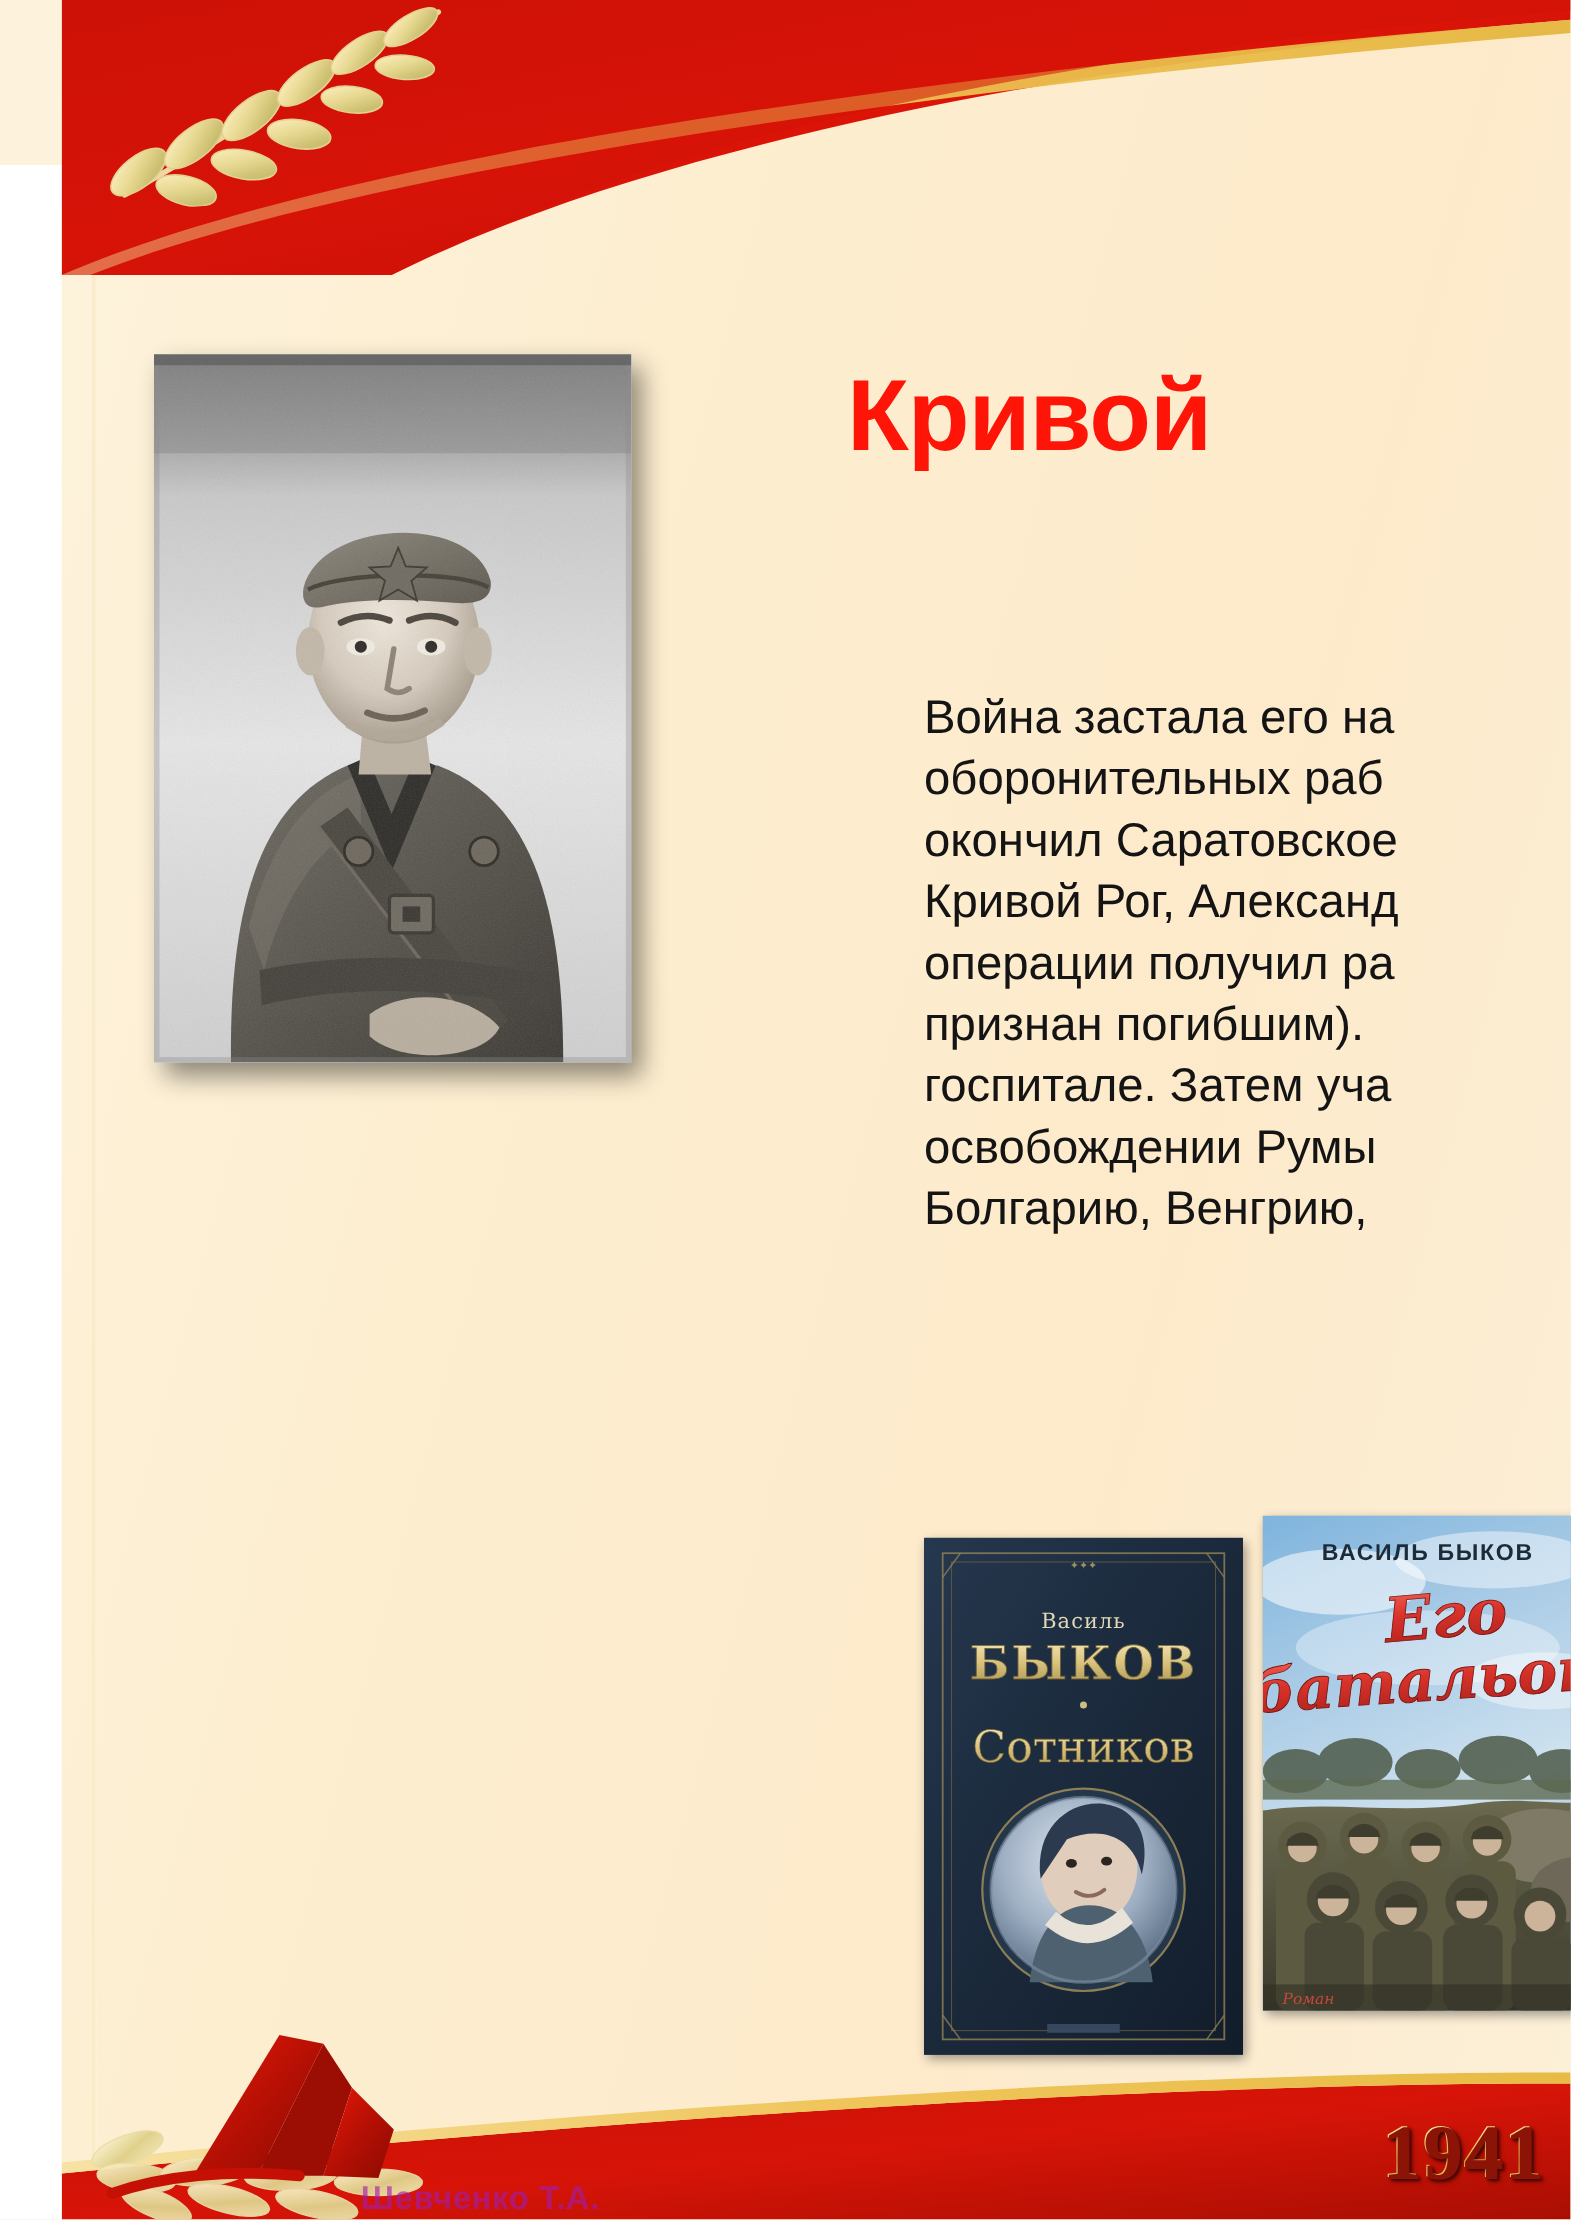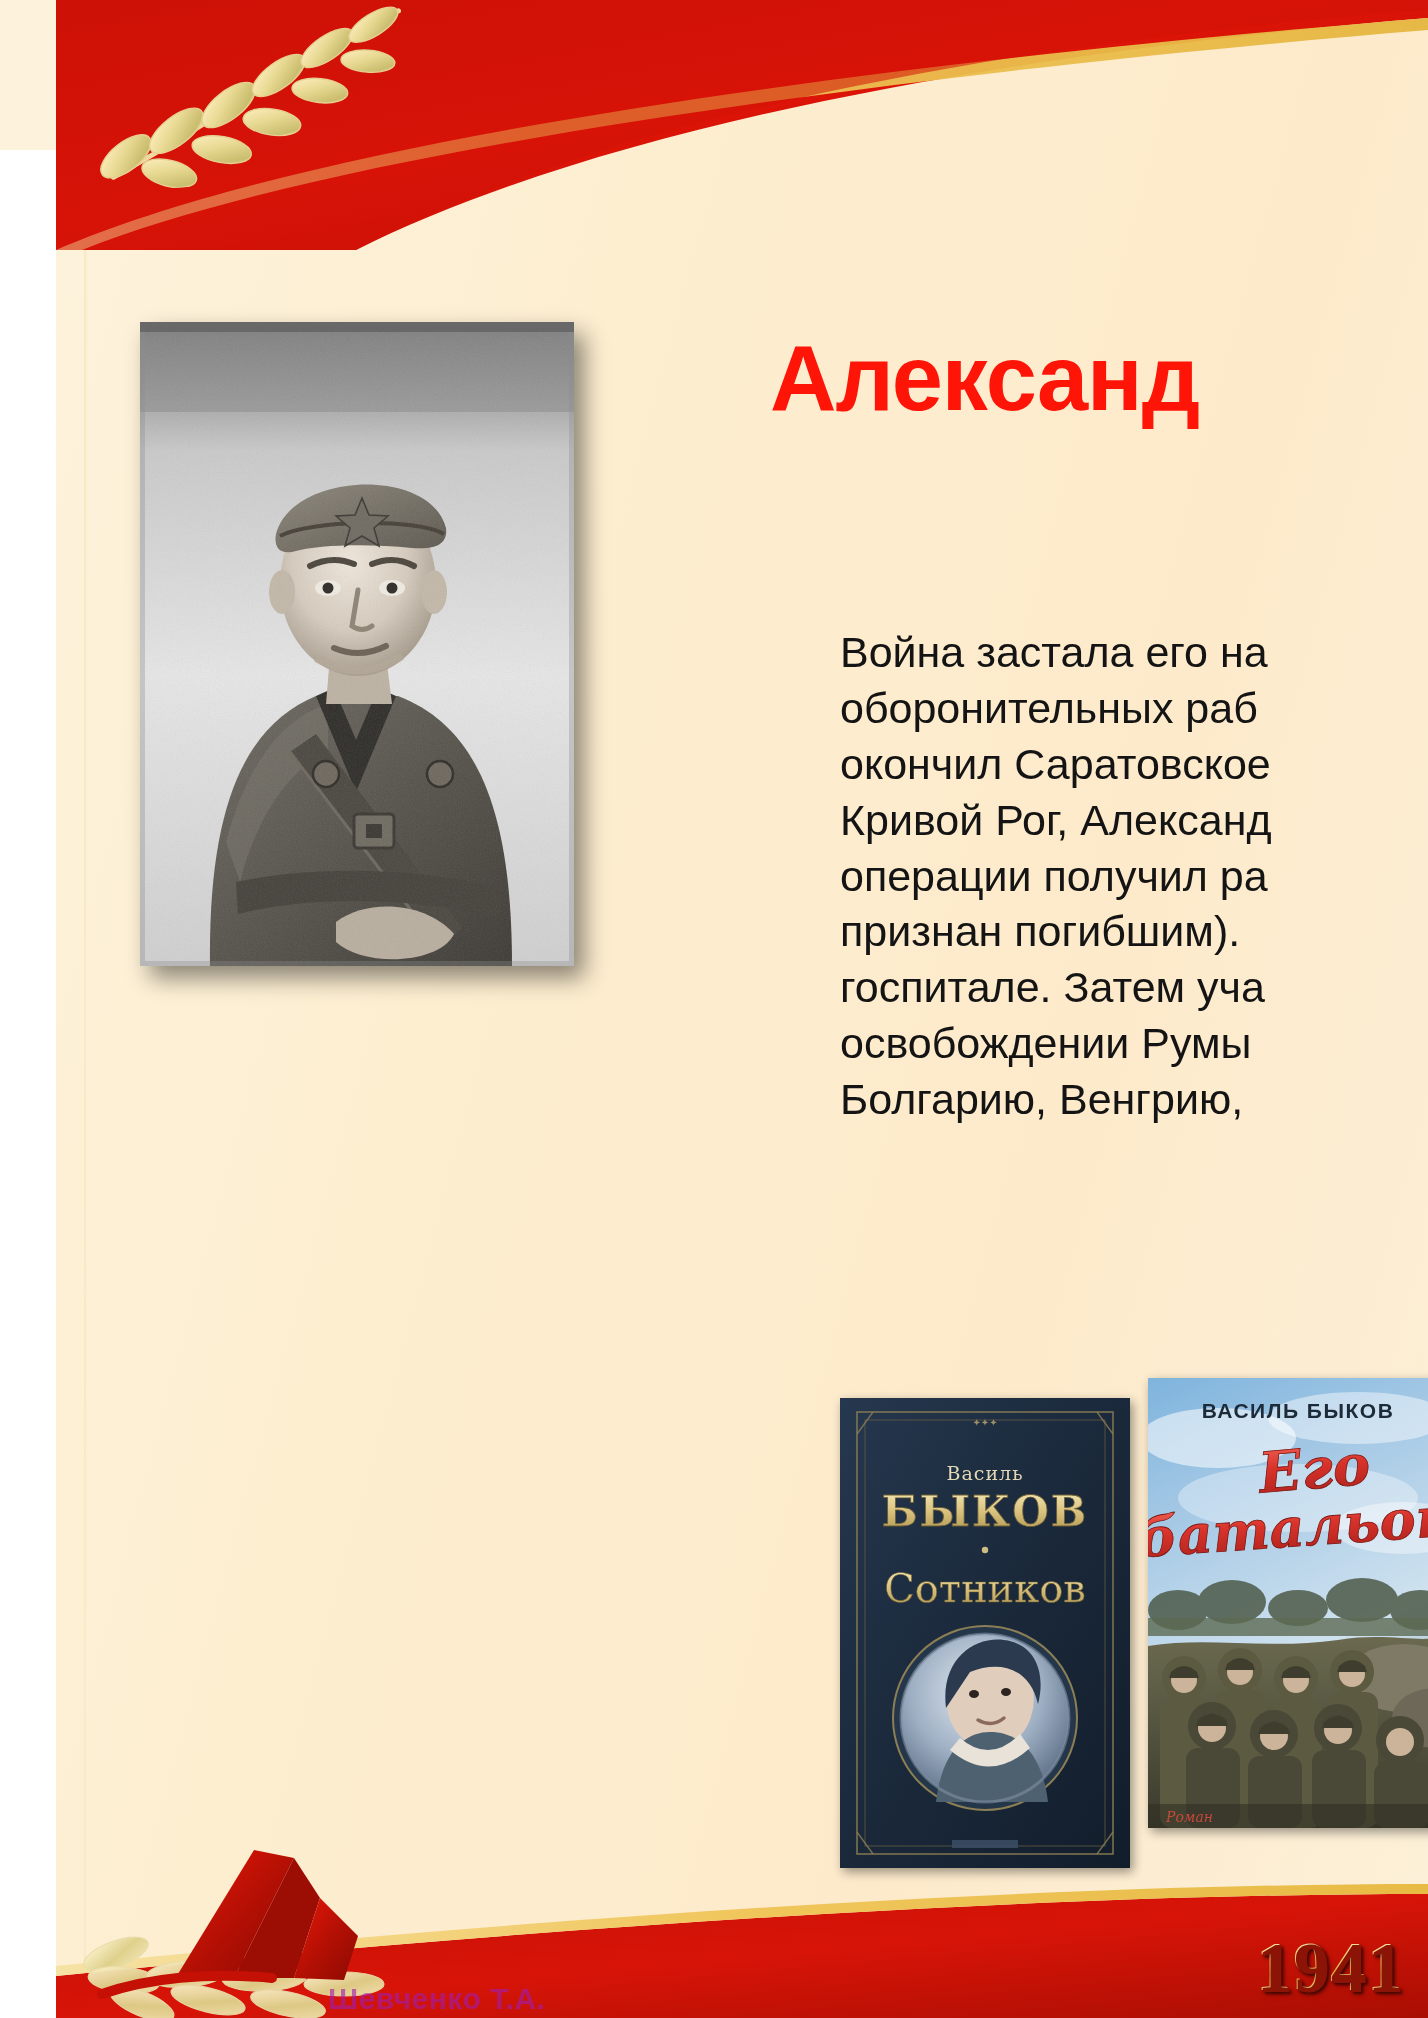--- a/index.html
+++ b/index.html
@@ -52,21 +52,21 @@
   }
 
   
   .ribbon-bottom{
     position:absolute;left:58px;top:1828px;width:360px;height:190px;
     pointer-events:none;
   }
 
   
   .year-badge{
-    position:absolute;right:24px;bottom:16px;
+    position:absolute;right:24px;bottom:26px;
     font-family:"Liberation Serif","DejaVu Serif",serif;
     font-size:70px;font-weight:bold;
     letter-spacing:2px;
     color:#f6d98a;
     text-shadow:
       1px 1px 0 #8c1406,
       2px 2px 0 #8c1406,
       3px 3px 4px rgba(0,0,0,.45);
     background:linear-gradient(180deg,#fff4c8 0%,#f2c85c 45%,#e0a93b 60%,#fbe9a8 100%);
     -webkit-background-clip:text;
@@ -328,21 +328,21 @@
       <path d="M194,326 q26,11 52,-2" stroke="#6b6154" stroke-width="6" fill="none" stroke-linecap="round"></path>
 
       <path d="M176,336 q44,26 86,-2" stroke="#b3a897" stroke-width="8" fill="none" opacity="0.7"></path>
 
       <rect width="434" height="644" filter="url(#grain)" opacity="0.9"></rect>
       <rect x="0" y="0" width="434" height="644" fill="none" stroke="#8c8c8c" stroke-width="10" opacity="0.35"></rect>
       <rect x="0" y="0" width="434" height="10" fill="#555" opacity="0.6"></rect>
     </svg>
   </div>
 
-  <h1 class="title">Александ</h1>
+  <h1 class="title">Кривой</h1>
 
   <div class="body-text">
     <span class="ln">Война застала его на</span>
     <span class="ln">оборонительных раб</span>
     <span class="ln">окончил Саратовское</span>
     <span class="ln">Кривой Рог, Александ</span>
     <span class="ln">операции получил ра</span>
     <span class="ln">признан погибшим).</span>
     <span class="ln">госпитале. Затем уча</span>
     <span class="ln">освобождении Румы</span>

